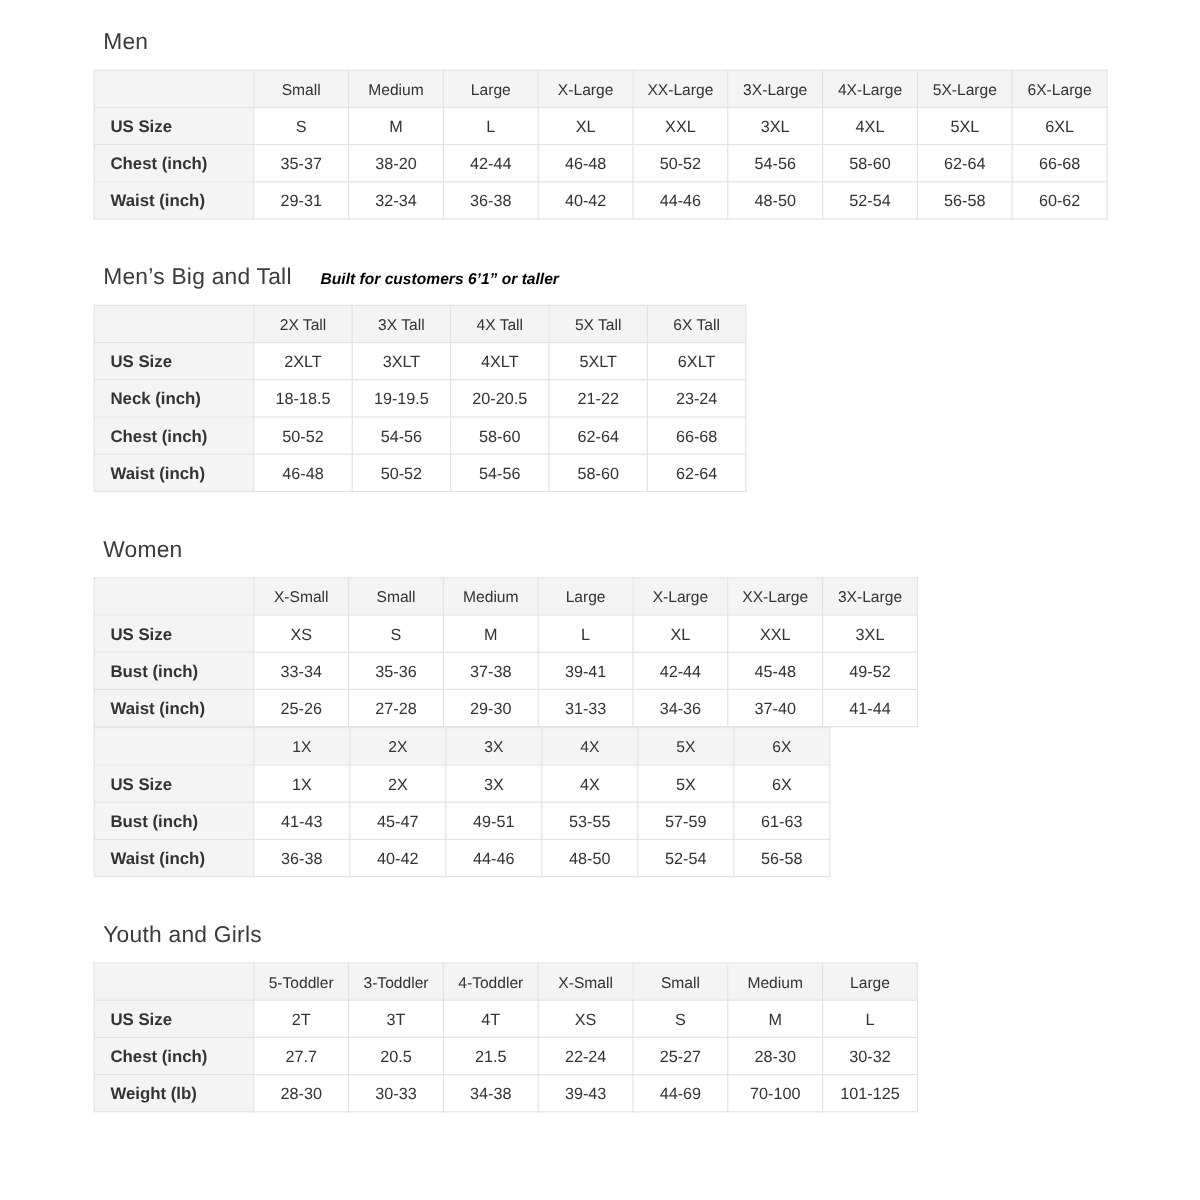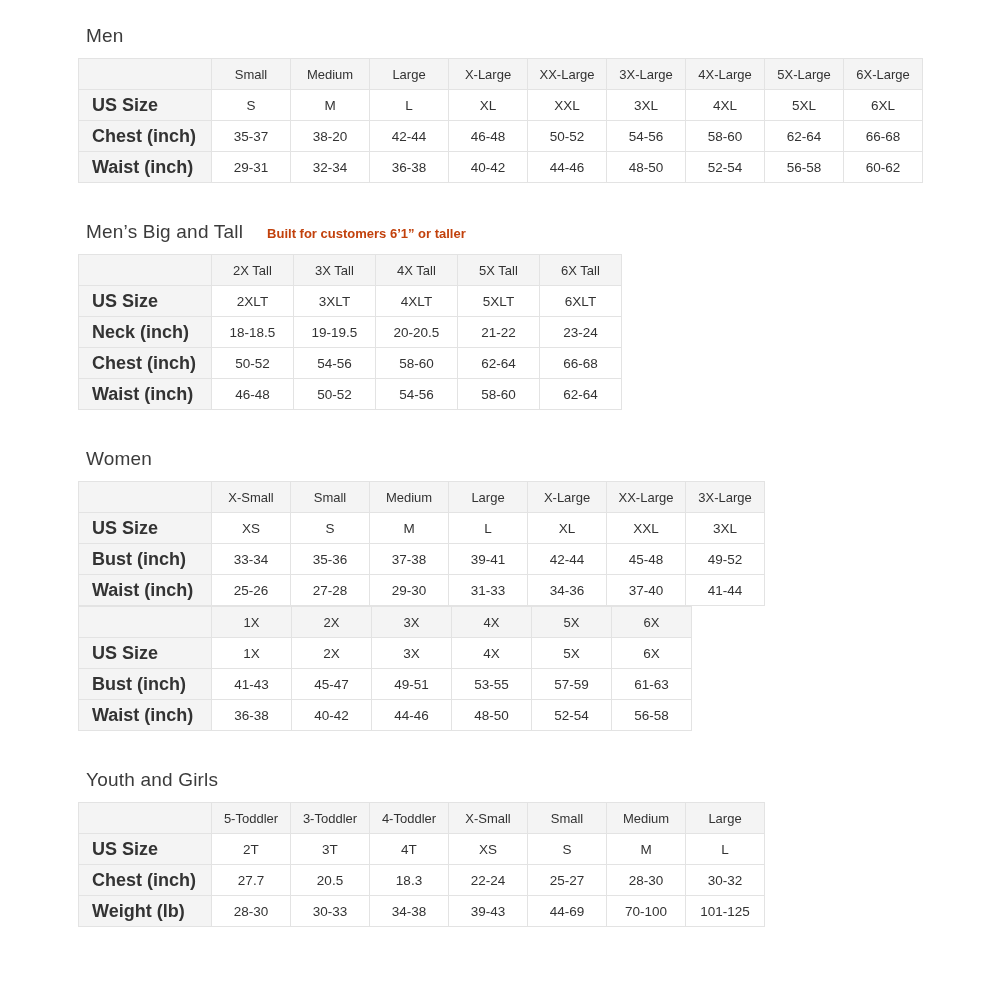--- a/index.html
+++ b/index.html
@@ -22,24 +22,25 @@
   }
   .chart-section:first-of-type .section-head { margin-top: 0; }
   .section-title {
     font-size: 19px;
     font-weight: 400;
     margin: 4px;
     color: #3b3b3b;
     letter-spacing: 0.2px;
   }
   .section-subtitle {
+    font-style: italic;
     font-size: 13px;
     font-weight: 600;
     margin-left: 20px;
-    color: #c2410c;
+    color: #000000;
   }
   .section-subtitle:empty { display: none; }
   table.size-table {
     border-collapse: collapse;
     table-layout: fixed;
     padding-left: 39px;
   }
   .size-table th, .size-table td {
     border: 1px solid var(--border, #e3e3e3);
     height: 31px;
@@ -54,21 +55,21 @@
     white-space: nowrap;
   }
   .size-table thead th {
     background: var(--header-bg, #f4f4f4);
   }
   .size-table tbody th.row-label {
     background: var(--header-bg, #f4f4f4);
     text-align: left;
     padding-left: 13px;
     font-weight: 700;
-    font-size: 18px;
+    font-size: 14px;
   }
   .size-table td { font-size: 13.5px; }
 </style>
 </head>
 <body>
 
 <section class="chart-section">
   <div class="section-head">
     <h2 class="section-title">Men</h2>
 
@@ -355,21 +356,21 @@
           <td>4T</td>
           <td>XS</td>
           <td>S</td>
           <td>M</td>
           <td>L</td>
         </tr>
         <tr>
           <th class="row-label">Chest (inch)</th>
           <td>27.7</td>
           <td>20.5</td>
-          <td>18.3</td>
+          <td>21.5</td>
           <td>22-24</td>
           <td>25-27</td>
           <td>28-30</td>
           <td>30-32</td>
         </tr>
         <tr>
           <th class="row-label">Weight (lb)</th>
           <td>28-30</td>
           <td>30-33</td>
           <td>34-38</td>

